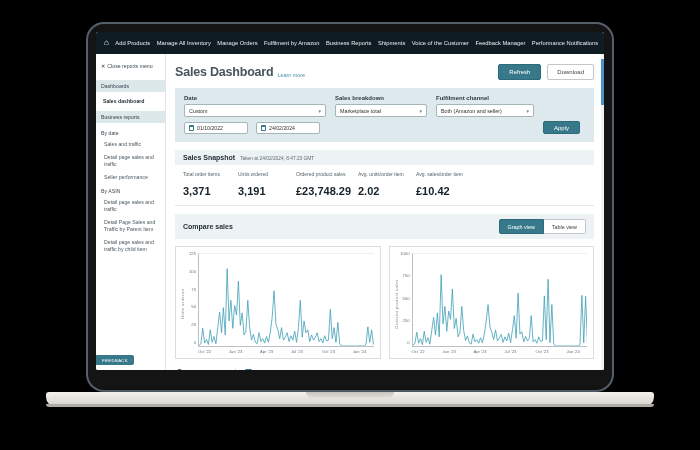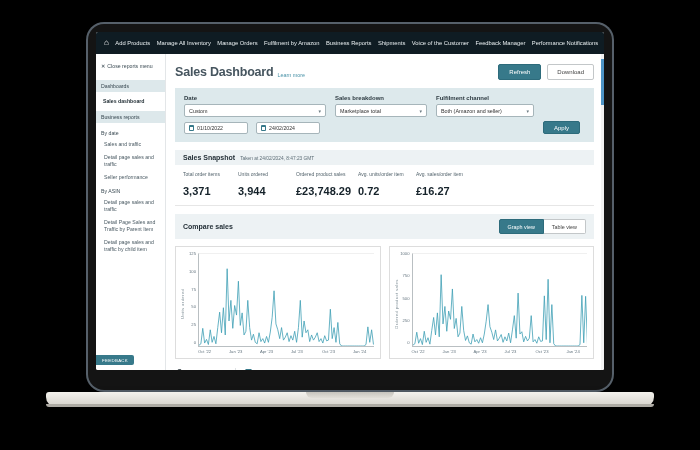--- a/index.html
+++ b/index.html
@@ -203,33 +203,33 @@
           <span class="sec-title">Sales Snapshot</span>
           <span class="taken-at">Taken at 24/02/2024, 8:47:23 GMT</span>
         </div>
         <div class="metrics">
           <div class="metric m0">
             <div class="lbl">Total order items</div>
             <div class="val">3,371</div>
           </div>
           <div class="metric m1">
             <div class="lbl">Units ordered</div>
-            <div class="val">3,944</div>
+            <div class="val">3,191</div>
           </div>
           <div class="metric m2">
             <div class="lbl">Ordered product sales</div>
             <div class="val">£23,748.29</div>
           </div>
           <div class="metric m3">
             <div class="lbl">Avg. units/order item</div>
-            <div class="val">0.72</div>
+            <div class="val">2.02</div>
           </div>
           <div class="metric">
             <div class="lbl">Avg. sales/order item</div>
-            <div class="val">£16.27</div>
+            <div class="val">£10.42</div>
           </div>
         </div>
 
         <div class="compare-head">
           <span class="sec-title">Compare sales</span>
           <div class="view-btns">
             <button class="btn-view teal">Graph view</button>
             <button class="btn-view white">Table view</button>
           </div>
         </div>

